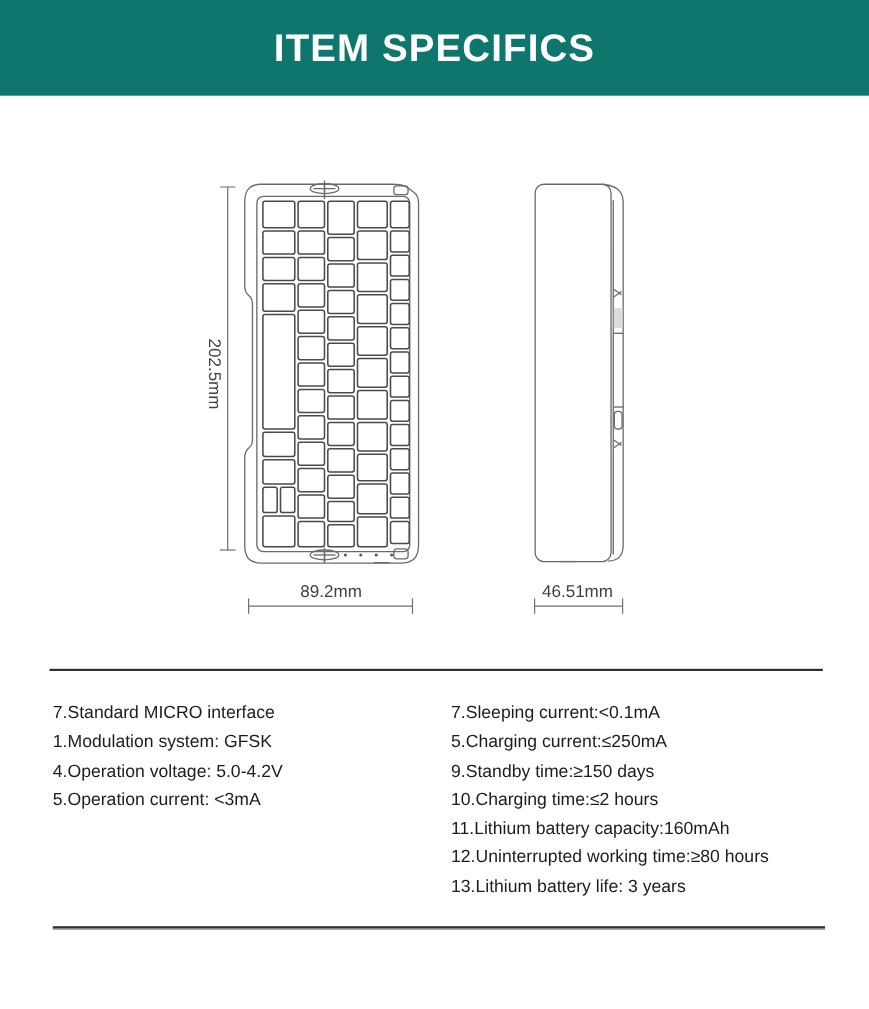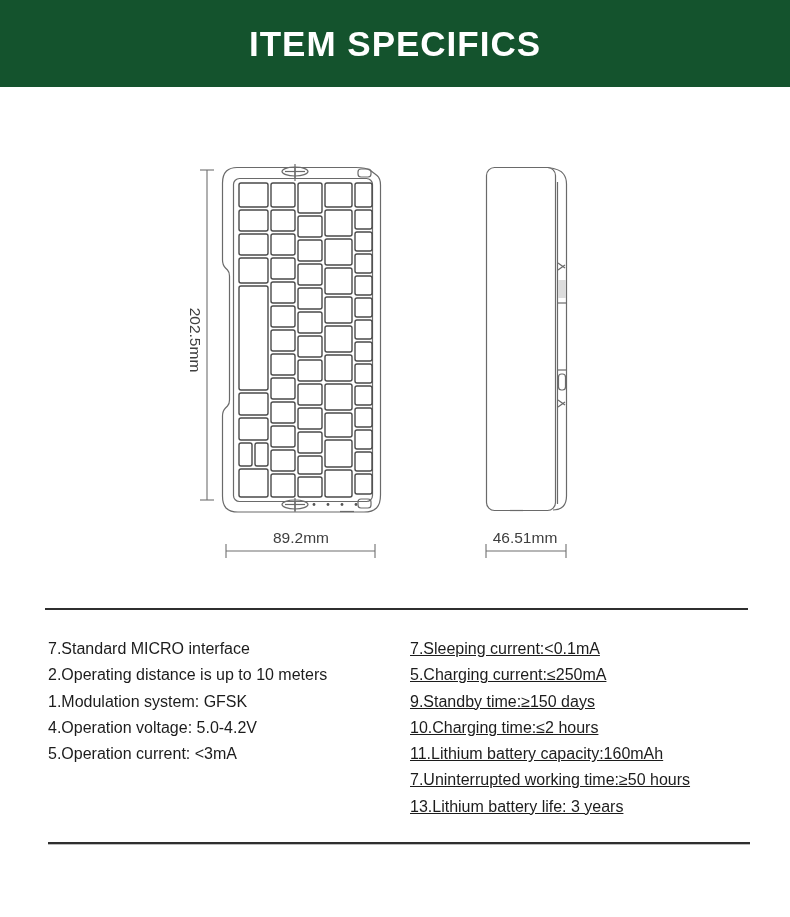--- a/index.html
+++ b/index.html
@@ -1,31 +1,31 @@
 <!DOCTYPE html>
 <html><head>
 <meta charset="utf-8">
 <style>
   html,body{margin:0;padding:0;background:#ffffff;}
   body{width:790px;height:917px;position:relative;font-family:"Liberation Sans",sans-serif;overflow:hidden;}
 
-  .header{position:absolute;left:0;top:0;width:790px;height:87px;background:#14532d;
+  .header{position:absolute;left:0;top:0;width:790px;height:87px;background:#0f766e;
           display:flex;align-items:center;justify-content:center;}
   .header .title{color:#ffffff;font-size:35px;font-weight:700;letter-spacing:1px;}
 
   .diagram{position:absolute;left:0;top:87px;width:790px;height:513px;}
 
   .divider{position:absolute;height:2px;background:#2f2f2f;}
   .divider.top{left:45px;top:608px;width:703px;}
   .divider.bottom{left:48px;top:842px;width:702px;border-bottom:1px solid #bbbbbb;}
 
   .specs{position:absolute;top:636px;left:0;width:790px;color:#1c1c1c;font-size:16px;}
   .specs ul{list-style:none;margin:0;padding:0;line-height:26.3px;}
   .specs .col-left{position:absolute;left:48px;top:0;}
-  .specs .col-right{position:absolute;left:410px;top:0;text-decoration:underline;}
+  .specs .col-right{position:absolute;left:410px;top:0;}
 
   svg text{font-family:"Liberation Sans",sans-serif;}
   .kb-line{fill:none;stroke:#6a6a6a;stroke-width:1.2;}
   .k{fill:#ffffff;stroke:#4a4a4a;stroke-width:1.4;}
   .dim{stroke:#6f6f6f;stroke-width:1.1;}
   .dim-text{fill:#3f3f3f;font-size:15.5px;}
 </style>
 </head>
 <body>
 
@@ -187,29 +187,28 @@
       <text class="dim-text" x="525" y="543" text-anchor="middle">46.51mm</text>
     </g>
   </svg>
 </div>
 
 <div class="divider top"></div>
 
 <div class="specs">
   <ul class="col-left">
     <li>7.Standard MICRO interface</li>
-    <li>2.Operating distance is up to 10 meters</li>
     <li>1.Modulation system: GFSK</li>
     <li>4.Operation voltage: 5.0-4.2V</li>
     <li>5.Operation current:  &lt;3mA</li>
   </ul>
   <ul class="col-right">
     <li>7.Sleeping current:&lt;0.1mA</li>
     <li>5.Charging current:≤250mA</li>
     <li>9.Standby time:≥150 days</li>
     <li>10.Charging time:≤2 hours</li>
     <li>11.Lithium battery capacity:160mAh</li>
-    <li>7.Uninterrupted working time:≥50 hours</li>
+    <li>12.Uninterrupted working time:≥80 hours</li>
     <li>13.Lithium battery life: 3 years</li>
   </ul>
 </div>
 
 <div class="divider bottom"></div>
 
 </body></html>

